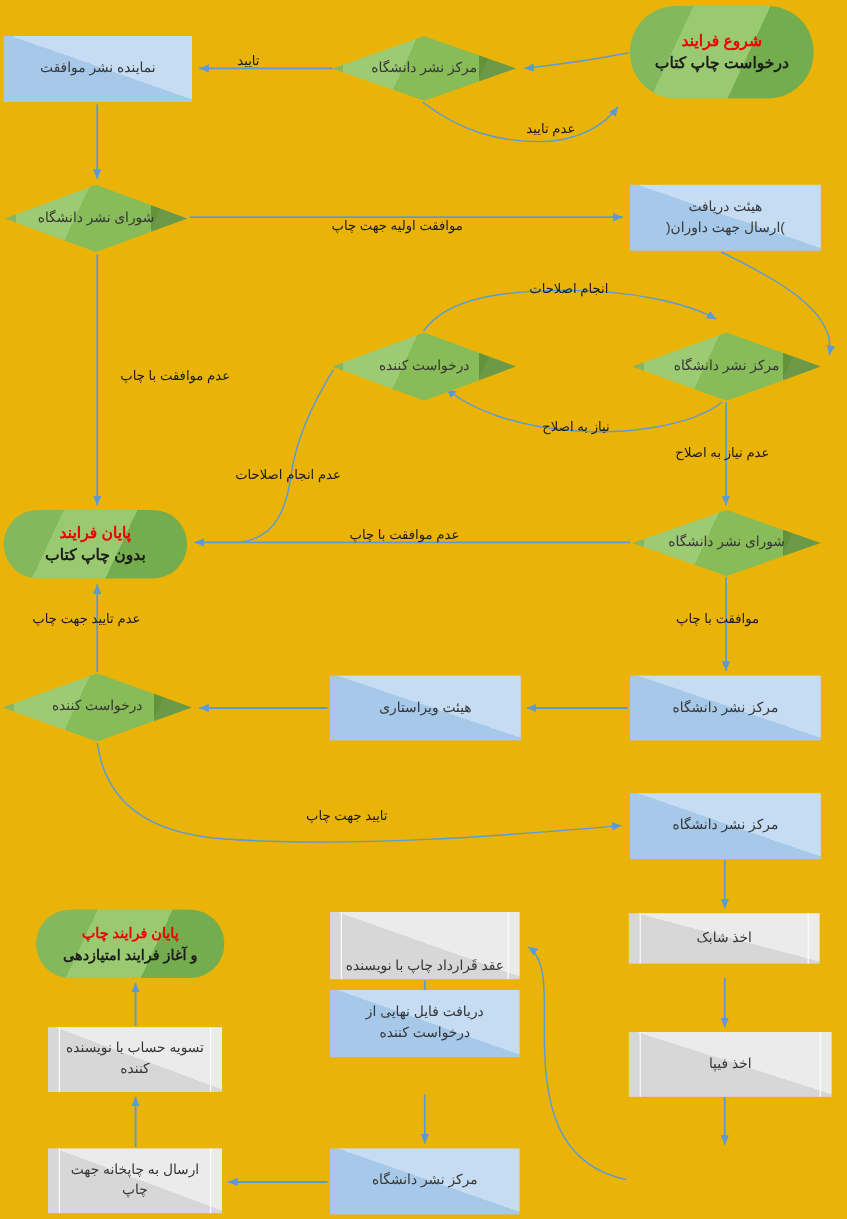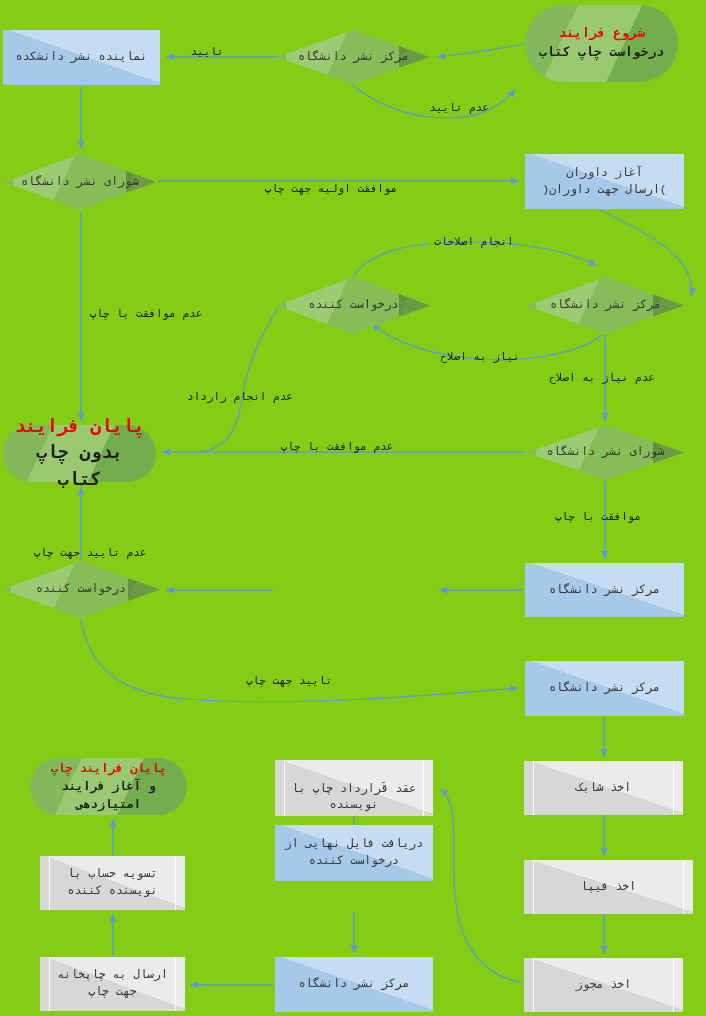--- a/index.html
+++ b/index.html
@@ -1,38 +1,38 @@
 <!DOCTYPE html>
 <html lang="fa"><head>
 <meta charset="utf-8">
 <style>
   html,body{margin:0;padding:0;background:#ffffff;}
-  .stage{position:relative;width:706px;height:1016px;background:#84cc16;overflow:hidden;
-         font-family:Liberation Mono, monospace;}
+  .stage{position:relative;width:706px;height:1016px;background:#eab308;overflow:hidden;
+         font-family:Liberation Sans, sans-serif;}
   svg.connectors{position:absolute;left:0;top:0;width:706px;height:1016px;pointer-events:none;}
 
   .shape{position:absolute;display:flex;flex-direction:column;align-items:center;justify-content:center;
          text-align:center;direction:rtl;font-size:11.5px;color:#353535;line-height:1.45;box-sizing:border-box;
          padding:2px 8px;}
   .proc-blue{background:linear-gradient(to top right,#a6c8e9 52%,#c6dcf2 52%);}
   .proc-gray{background:linear-gradient(to top right,#d7d7d7 52%,#ebebeb 52%);}
   .proc-gray::before,.proc-gray::after{content:"";position:absolute;top:0;bottom:0;width:1px;
          background:rgba(255,255,255,0.9);}
   .proc-gray::before{left:9px;}
   .proc-gray::after{right:9px;}
   .diamond{clip-path:polygon(50% 0,100% 50%,50% 100%,0 50%);
          background:linear-gradient(115deg,#9dcb74 0 40%,#87bc58 40% 78%,#95c66a 78%);}
   .diamond::after{content:"";position:absolute;inset:0;
          background:linear-gradient(to right,rgba(40,80,10,0.18) 0 6%,transparent 6% 80%,rgba(30,70,5,0.35) 80%);}
   .diamond span{position:relative;z-index:2;}
   .term{border-radius:30px;font-weight:bold;color:#1c1c1c;
          background:linear-gradient(115deg,#83b95c 0 28%,#99ca72 28% 62%,#74ad4e 62%);}
   .term .t-red{color:#f00000;}
   .term.start{border-radius:38px;font-size:13px;}
-  .term.end1{font-size:18px;}
+  .term.end1{font-size:13px;}
   .term.end2{font-size:12px;line-height:1.5;}
 
   .elabel{position:absolute;transform:translate(-50%,-50%);font-size:11px;color:#1b1b1b;
           direction:rtl;white-space:nowrap;}
 </style>
 </head>
 <body>
 
 <div class="stage">
 
@@ -105,75 +105,75 @@
 
   <div class="shape diamond" style="left:527px;top:425px;width:157px;height:55px;">
     <span>شورای نشر دانشگاه</span>
   </div>
 
   <div class="shape diamond" style="left:2px;top:561px;width:158px;height:57px;">
     <span>درخواست کننده</span>
   </div>
 
   <div class="shape proc-blue" style="left:3px;top:30px;width:157px;height:55px;">
-    <span>نماینده نشر دانشکده</span>
+    <span>نماینده نشر موافقت</span>
   </div>
 
   <div class="shape proc-blue" style="left:525px;top:154px;width:159px;height:55px;">
-    <span>آغاز داوران</span>
+    <span>هیئت دریافت</span>
     <span>)ارسال جهت داوران(</span>
   </div>
 
   <div class="shape proc-blue" style="left:525px;top:563px;width:159px;height:54px;">
     <span>مرکز نشر دانشگاه</span>
   </div>
 
+  <div class="shape proc-blue" style="left:275px;top:563px;width:159px;height:54px;">
+    <span>هیئت ویراستاری</span>
+  </div>
 
   <div class="shape proc-blue" style="left:525px;top:661px;width:159px;height:55px;">
     <span>مرکز نشر دانشگاه</span>
   </div>
 
   <div class="shape proc-blue" style="left:275px;top:825px;width:158px;height:56px;">
     <span>دریافت فایل نهایی از درخواست کننده</span>
   </div>
 
   <div class="shape proc-blue" style="left:275px;top:957px;width:158px;height:55px;">
     <span>مرکز نشر دانشگاه</span>
   </div>
 
-  <div class="shape proc-gray" style="left:524px;top:761px;width:159px;height:54px;">
+  <div class="shape proc-gray" style="left:524px;top:761px;width:159px;height:42px;">
     <span>اخذ شابک</span>
   </div>
 
   <div class="shape proc-gray" style="left:524px;top:860px;width:169px;height:54px;">
     <span>اخذ فیپا</span>
   </div>
 
-  <div class="shape proc-gray" style="left:524px;top:958px;width:159px;height:54px;">
-    <span>اخذ مجوز</span>
-  </div>
 
   <div class="shape proc-gray" style="left:275px;top:760px;width:158px;height:56px;justify-content:flex-end;">
     <span>عقد قَرارداد چاپ با نویسنده</span>
   </div>
 
   <div class="shape proc-gray" style="left:40px;top:957px;width:145px;height:54px;align-items:center;">
     <span>ارسال به چاپخانه جهت چاپ</span>
   </div>
 
   <div class="shape proc-gray" style="left:40px;top:856px;width:145px;height:54px;">
     <span>تسویه حساب با نویسنده کننده</span>
   </div>
 
   <div class="elabel" style="left:207px;top:51px;">تایید</div>
   <div class="elabel" style="left:459px;top:107px;">عدم تایید</div>
   <div class="elabel" style="left:331px;top:188px;">موافقت اولیه جهت چاپ</div>
   <div class="elabel" style="left:474px;top:241px;">انجام اصلاحات</div>
   <div class="elabel" style="left:480px;top:356px;">نیاز به اصلاح</div>
   <div class="elabel" style="left:602px;top:377px;">عدم نیاز به اصلاح</div>
   <div class="elabel" style="left:146px;top:313px;">عدم موافقت با چاپ</div>
-  <div class="elabel" style="left:240px;top:396px;">عدم انجام رارداد</div>
+  <div class="elabel" style="left:240px;top:396px;">عدم انجام اصلاحات</div>
   <div class="elabel" style="left:337px;top:446px;">عدم موافقت با چاپ</div>
   <div class="elabel" style="left:598px;top:516px;">موافقت با چاپ</div>
-  <div class="elabel" style="left:90px;top:516px;margin-top:36px;">عدم تایید جهت چاپ</div>
+  <div class="elabel" style="left:72px;top:516px;">عدم تایید جهت چاپ</div>
   <div class="elabel" style="left:289px;top:680px;">تایید جهت چاپ</div>
 
 </div>
 
 </body></html>

